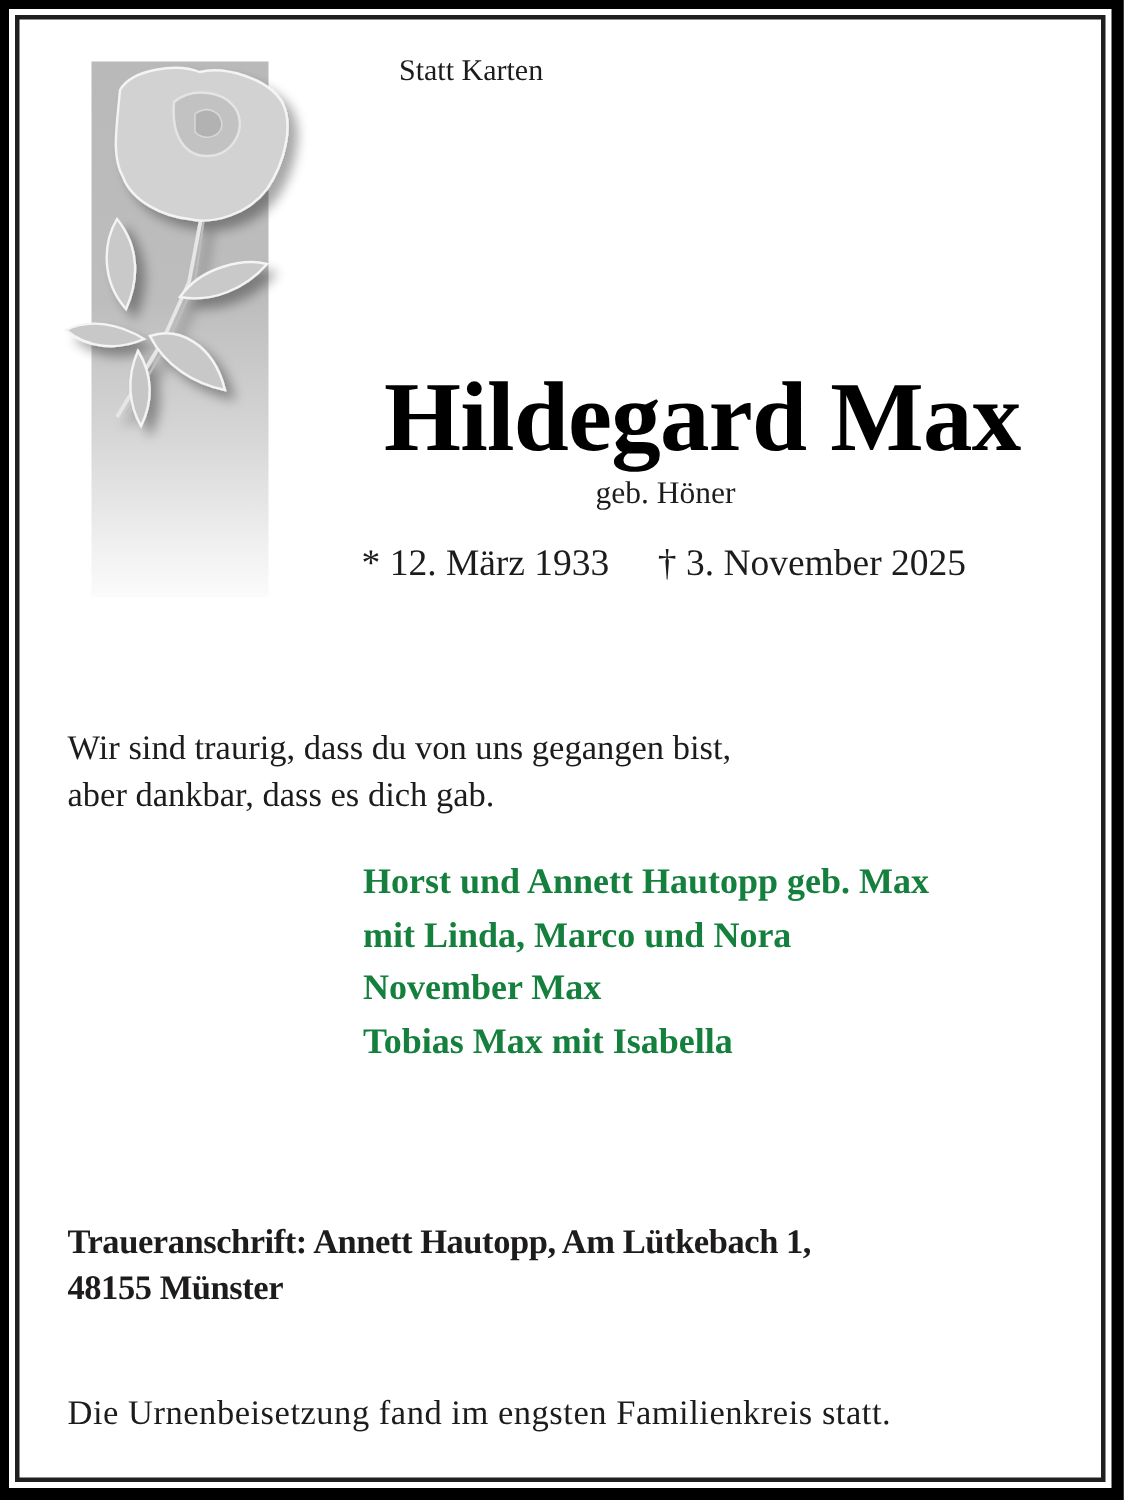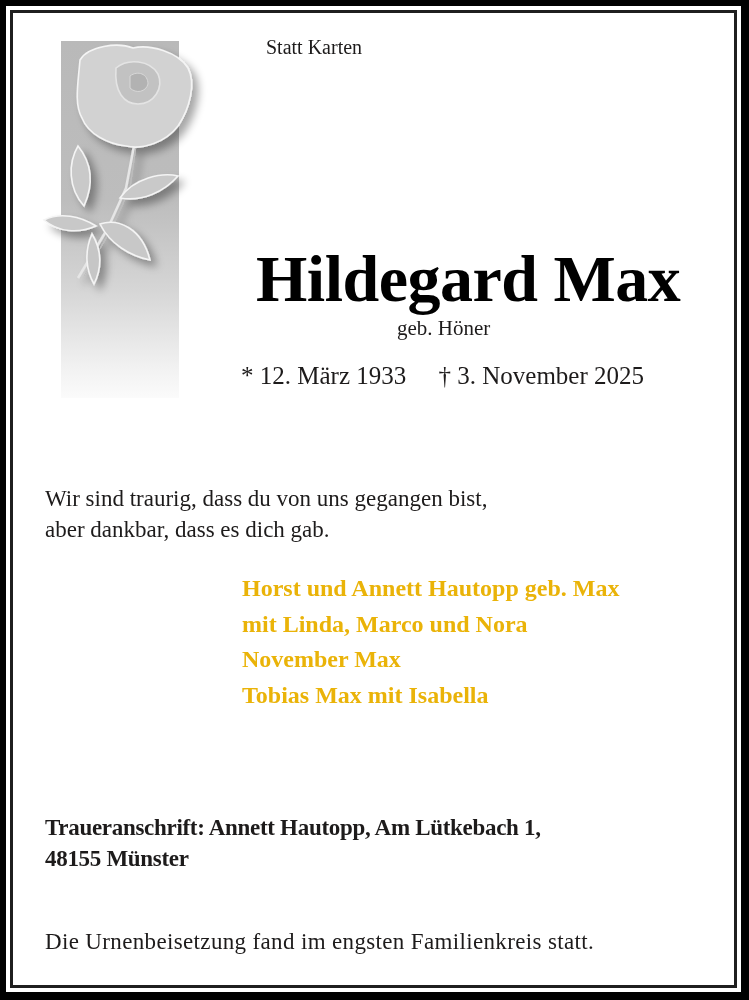--- a/index.html
+++ b/index.html
@@ -81,21 +81,21 @@
       left: 45px; top: 453px;
       font-size: 23px;
       line-height: 31px;
       margin-top: 30px;
     }
     .mourners {
       left: 242px; top: 571px;
       font-size: 24px;
       font-weight: bold;
       line-height: 35.5px;
-      color: #eab308;
+      color: #15803d;
     }
     .mourners div { white-space: nowrap; }
     .address {
       left: 45px; top: 812px;
       font-size: 23px;
       line-height: 31px;
       letter-spacing: -0.3px;
       font-weight: bold;
     }
     .burial-note {

